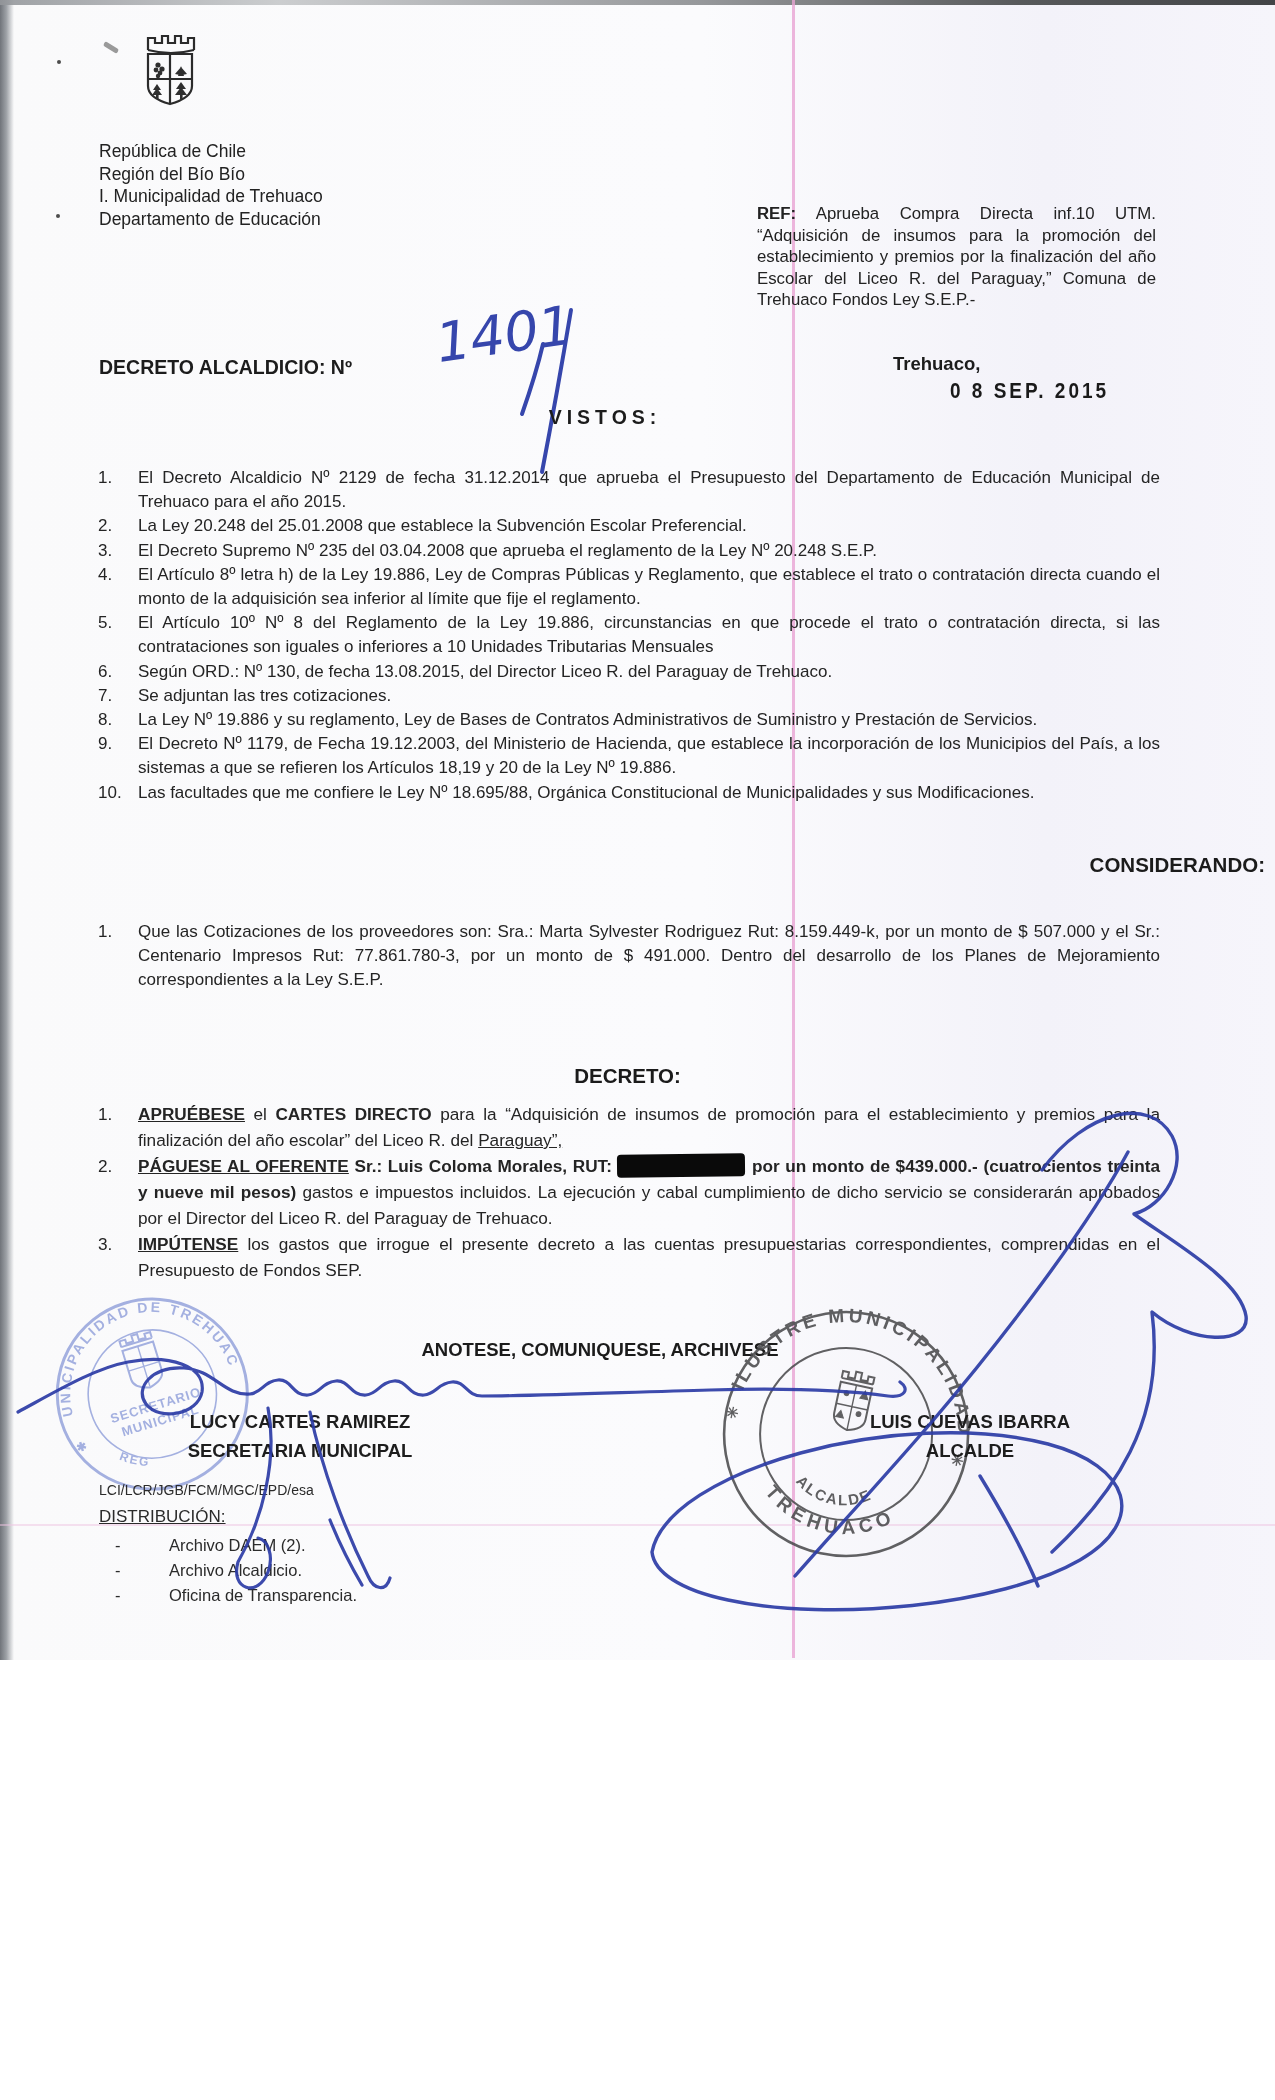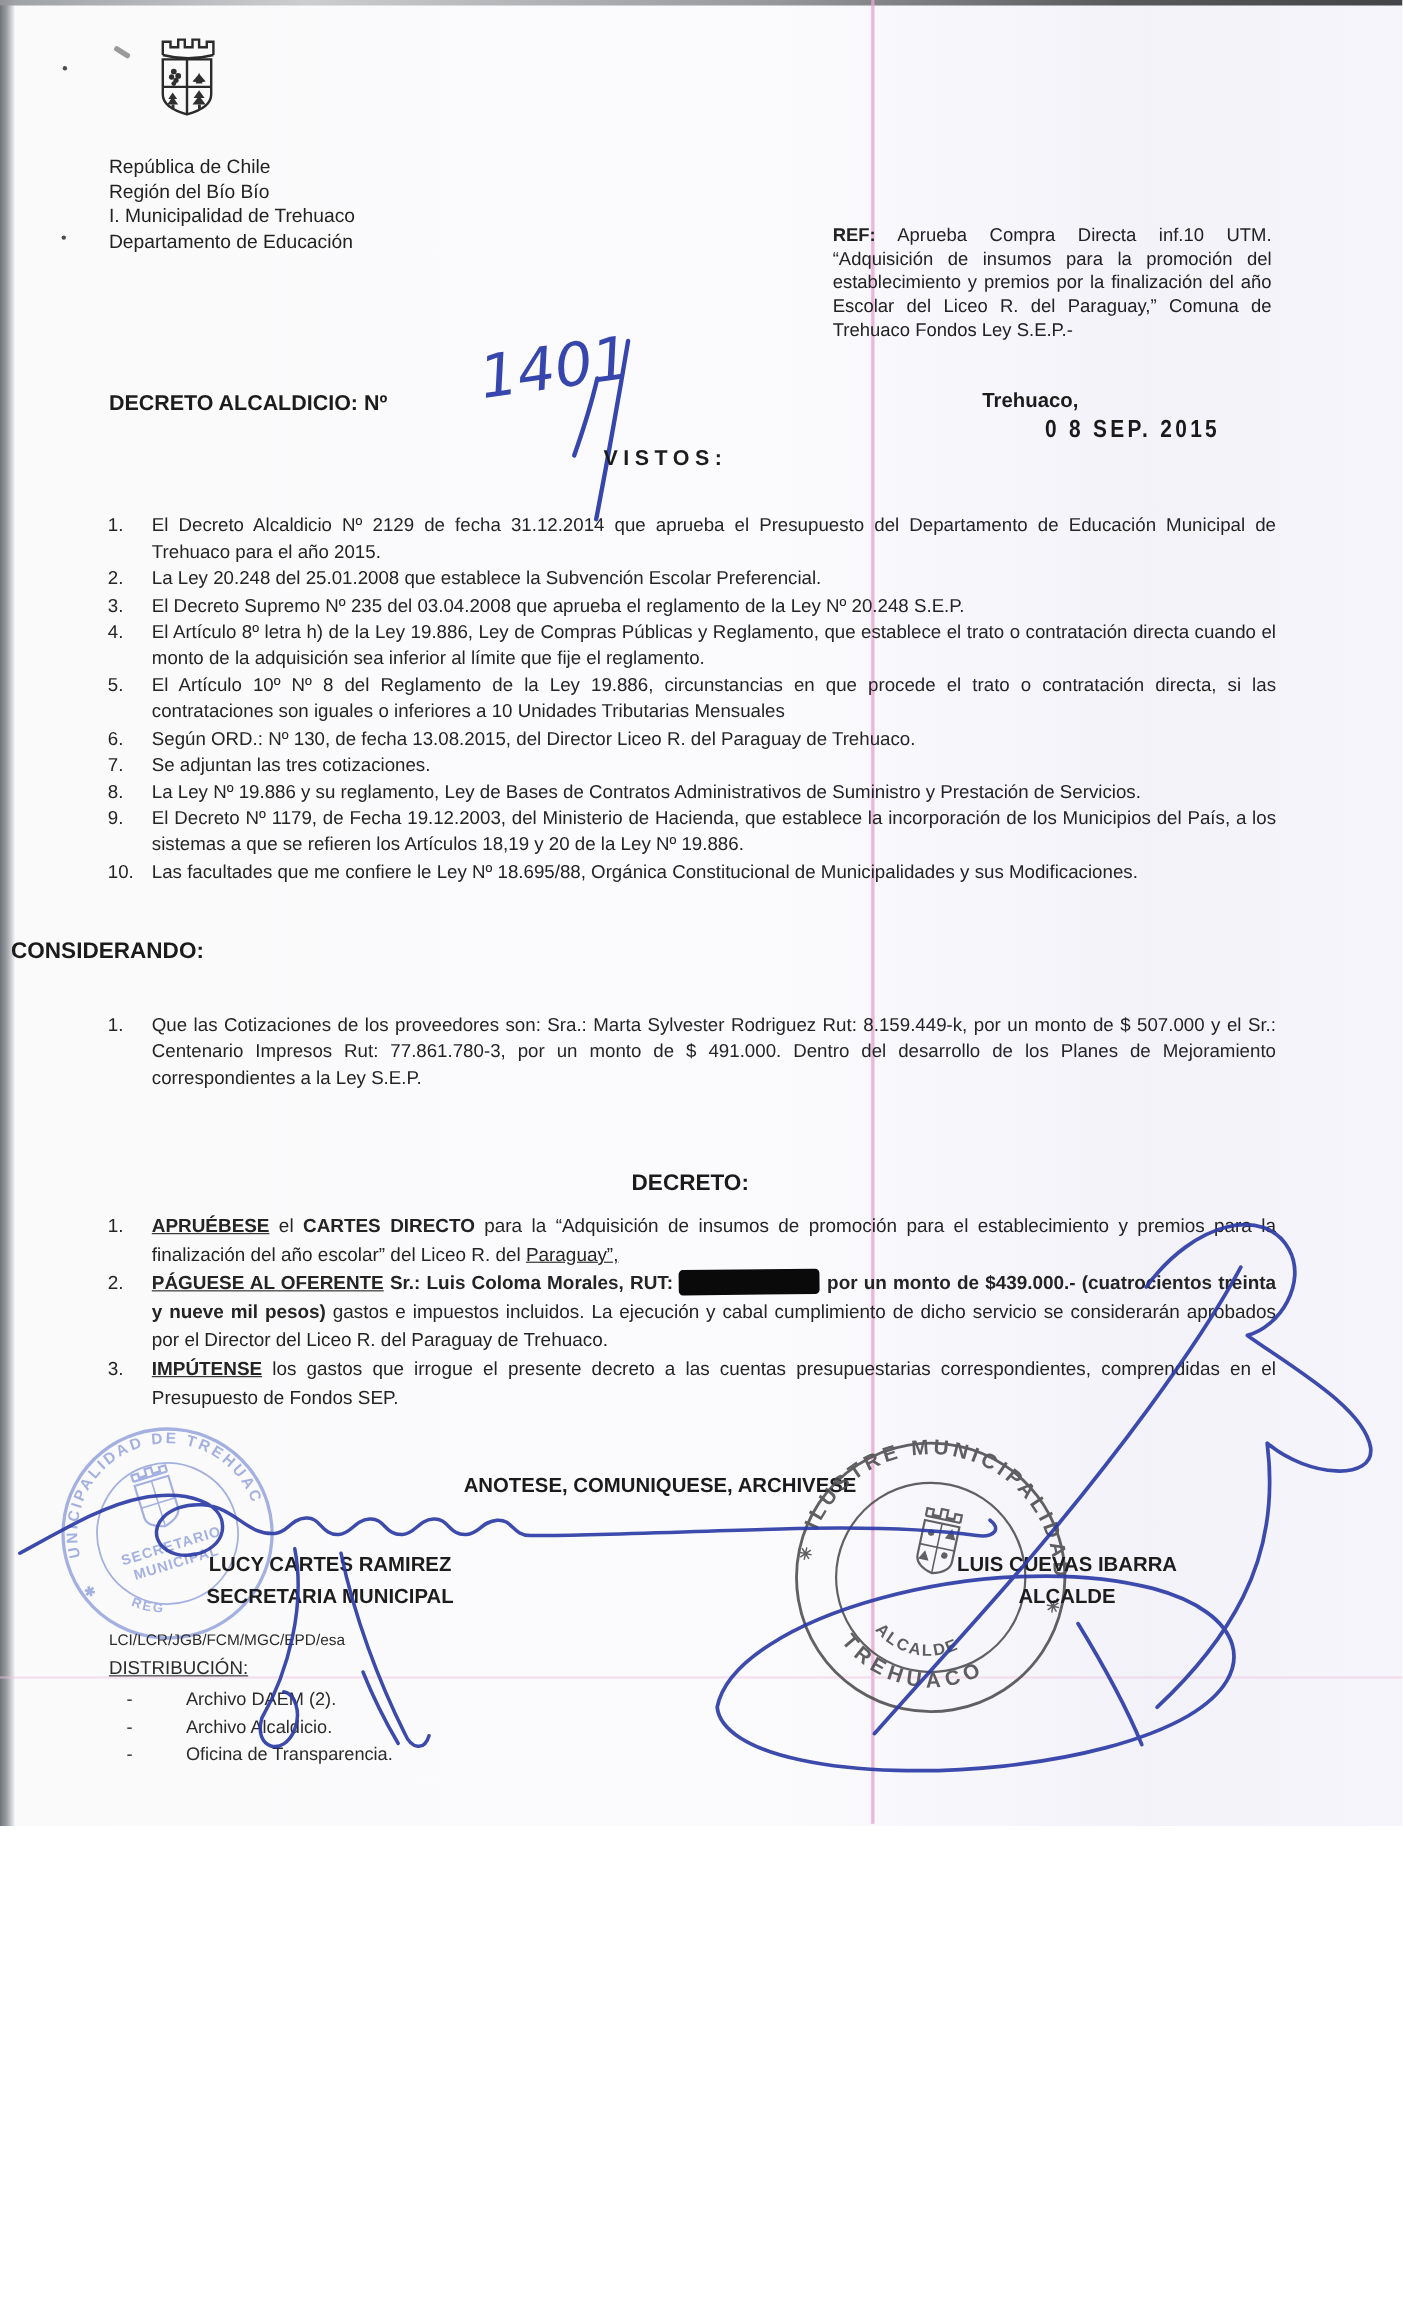--- a/index.html
+++ b/index.html
@@ -22,21 +22,21 @@
   .u{text-decoration:underline;}
   .decree-label{left:99px;top:356px;font-size:19.5px;font-weight:bold;color:#1c1c1c;}
   .city{left:893px;top:353px;font-size:18.5px;font-weight:bold;color:#1c1c1c;}
   .date-stamp{left:950px;top:380px;font-size:19px;font-weight:bold;letter-spacing:3px;color:#1a1a1a;transform:scaleY(1.18);}
   .vistos-heading{left:0;width:1210px;top:406px;text-align:center;font-weight:bold;font-size:19.5px;letter-spacing:5px;color:#1c1c1c;}
   .list{left:98px;width:1062px;font-size:17px;line-height:24.2px;color:#242424;}
   .vistos-list{top:466px;}
   .li{display:flex;}
   .num{width:40px;flex:0 0 40px;}
   .txt{flex:1;text-align:justify;}
-  .considerando-heading{left:10px;width:1255px;top:853px;text-align:left;font-weight:bold;font-size:20.5px;color:#1b1b1b;}
+  .considerando-heading{left:10px;width:1255px;top:853px;text-align:right;font-weight:bold;font-size:20.5px;color:#1b1b1b;}
   .considerando-list{top:920px;}
   .decreto-heading{left:0;width:1255px;top:1064px;text-align:center;font-weight:bold;font-size:20.5px;color:#1b1b1b;}
   .decreto-list{top:1101px;font-size:17.2px;line-height:26px;}
   .redact{display:inline-block;width:128px;height:23px;background:#0a0a0a;border-radius:4px;vertical-align:-5px;margin:0 7px 0 5px;transform:rotate(-.6deg);}
   .closing{left:0;width:1200px;top:1339px;text-align:center;font-weight:bold;font-size:18.5px;color:#1b1b1b;}
   .sig-block{width:380px;text-align:center;font-weight:bold;font-size:18.5px;line-height:29px;color:#1d1d1d;}
   .sig-left{left:110px;top:1407px;}
   .sig-right{left:780px;top:1407px;}
   .initials{left:99px;top:1482px;font-size:14px;color:#2b2b2b;}
   .dist-label{left:99px;top:1507px;font-size:17px;text-decoration:underline;color:#2b2b2b;}

